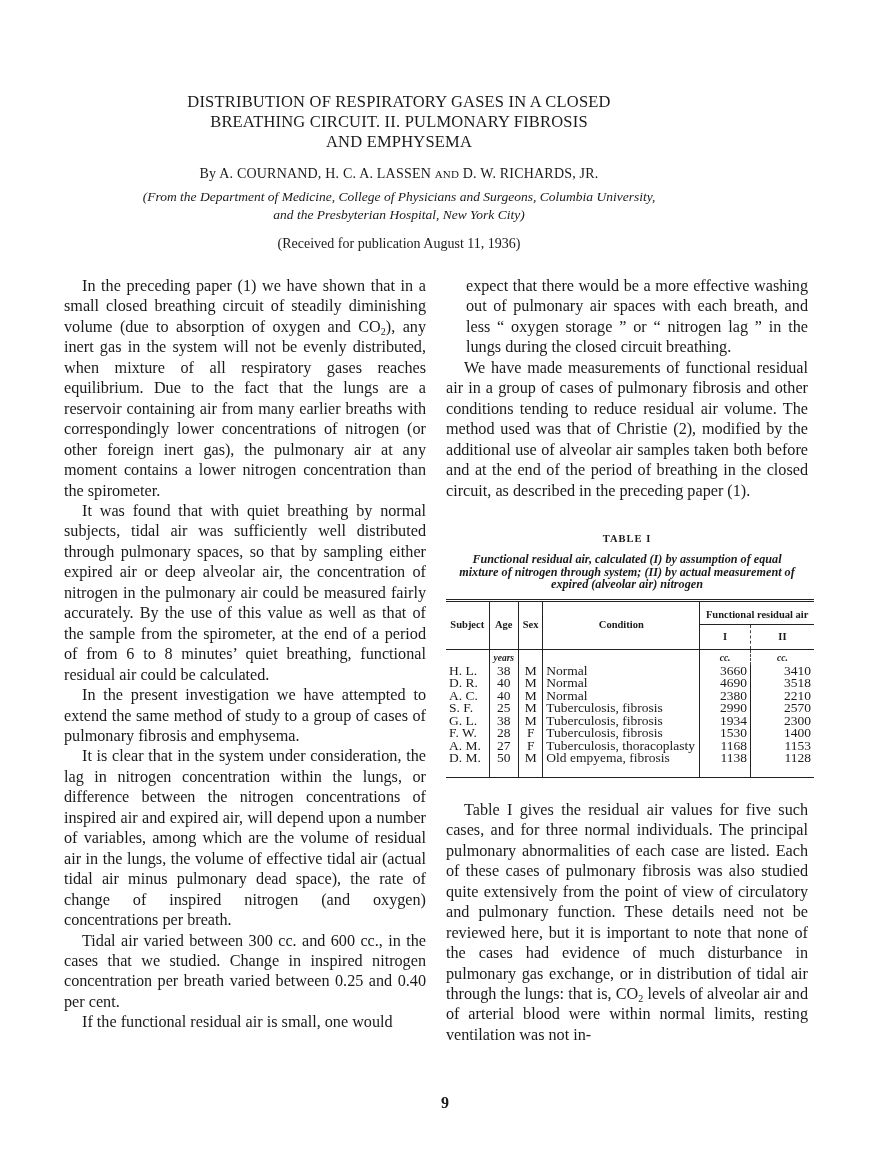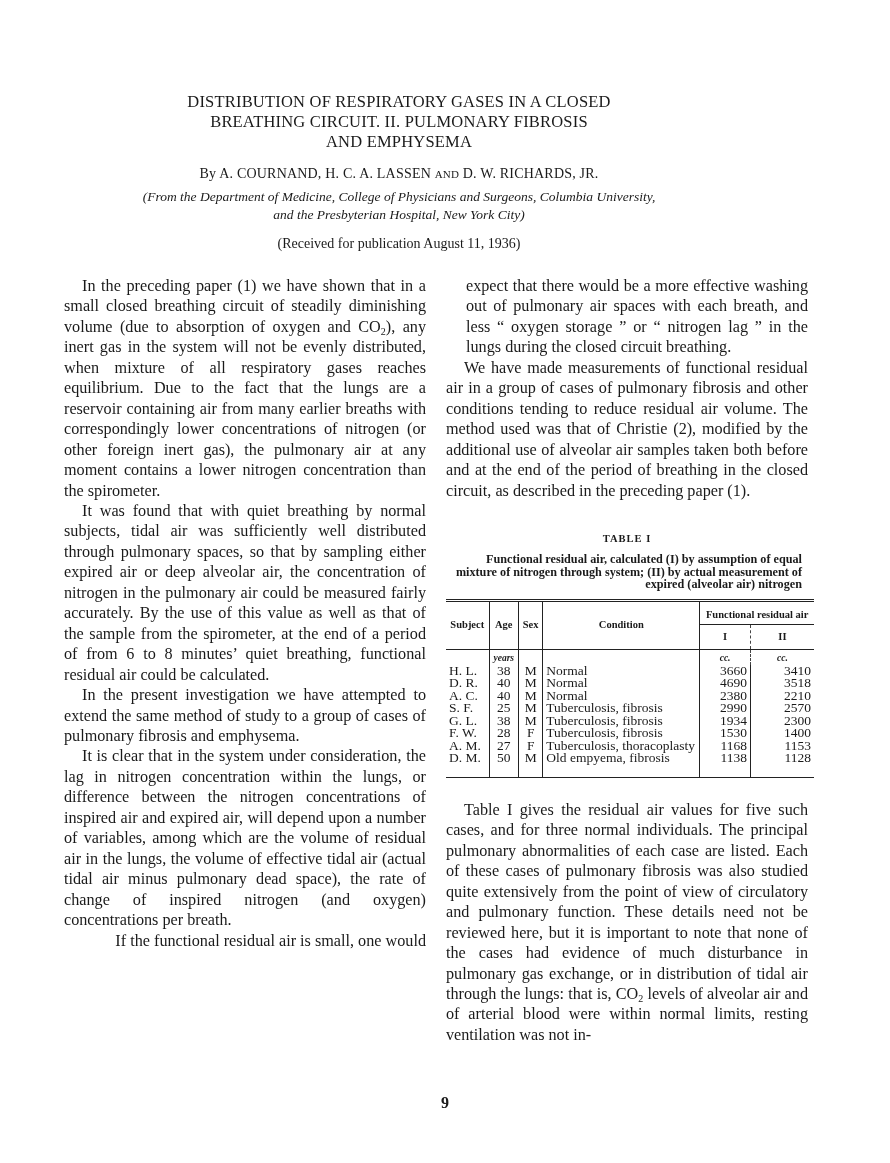--- a/index.html
+++ b/index.html
@@ -24,21 +24,21 @@
     }
     .col.left { left: 64px; }
     .col.right { left: 446px; }
     .col p { margin: 0; text-indent: 18px; }
     .col p.cont { text-indent: 0; margin-left: 20px; }
     sub { font-size: 10px; vertical-align: -3px; line-height: 0; }
 
     .table-block { margin-top: 16px; }
     .table-num { text-align: center; font-size: 10.5px; font-weight: bold; letter-spacing: 1px; margin-top: 28px; }
     .table-caption {
-      text-align: right; font-weight: bold;
+      text-align: center; font-style: italic; font-weight: bold;
       font-size: 12.2px; line-height: 12.5px; margin-top: 4px; padding: 0 6px;
     }
     table.data {
       width: 368px; margin-top: 8px; border-collapse: collapse;
       border-top: 3px double #222; border-bottom: 1.5px solid #222;
       font-size: 13.5px; line-height: 12.5px;
     }
     table.data th {
       font-size: 10.5px; font-weight: bold; padding: 2px 3px; text-align: center;
     }
@@ -75,21 +75,22 @@
     <div>and the Presbyterian Hospital, New York City)</div>
   </div>
   <div class="received">(Received for publication August 11, 1936)</div>
 </div>
 
 <div class="col left">
   <p><span>In the preceding paper (1) we have shown that in a small closed breathing circuit of steadily diminishing volume (due to absorption of oxygen and CO</span><sub>2</sub><span>), any inert gas in the system will not be evenly distributed, when mixture of all respiratory gases reaches equilibrium.  Due to the fact that the lungs are a reservoir containing air from many earlier breaths with correspondingly lower concentrations of nitrogen (or other foreign inert gas), the pulmonary air at any moment contains a lower nitrogen concentration than the spirometer.</span></p>
   <p>It was found that with quiet breathing by normal subjects, tidal air was sufficiently well distributed through pulmonary spaces, so that by sampling either expired air or deep alveolar air, the concentration of nitrogen in the pulmonary air could be measured fairly accurately.  By the use of this value as well as that of the sample from the spirometer, at the end of a period of from 6 to 8 minutes’ quiet breathing, functional residual air could be calculated.</p>
   <p>In the present investigation we have attempted to extend the same method of study to a group of cases of pulmonary fibrosis and emphysema.</p>
   <p>It is clear that in the system under consideration, the lag in nitrogen concentration within the lungs, or difference between the nitrogen concentrations of inspired air and expired air, will depend upon a number of variables, among which are the volume of residual air in the lungs, the volume of effective tidal air (actual tidal air minus pulmonary dead space), the rate of change of inspired nitrogen (and oxygen) concentrations per breath.</p>
-  <p style="text-align:right">If the functional residual air is small, one would</p>
+  <p>Tidal air varied between 300 cc. and 600 cc., in the cases that we studied.  Change in inspired nitrogen concentration per breath varied between 0.25 and 0.40 per cent.</p>
+  <p style="text-align:left">If the functional residual air is small, one would</p>
 </div>
 
 <div class="col right">
   <p class="cont">expect that there would be a more effective washing out of pulmonary air spaces with each breath, and less “ oxygen storage ” or “ nitrogen lag ” in the lungs during the closed circuit breathing.</p>
   <p>We have made measurements of functional residual air in a group of cases of pulmonary fibrosis and other conditions tending to reduce residual air volume.  The method used was that of Christie (2), modified by the additional use of alveolar air samples taken both before and at the end of the period of breathing in the closed circuit, as described in the preceding paper (1).</p>
 
   <div class="table-block">
     <div class="table-num">TABLE I</div>
     <div class="table-caption">Functional residual air, calculated (I) by assumption of equal mixture of nitrogen through system; (II) by actual measurement of expired (alveolar air) nitrogen</div>
     <table class="data">

